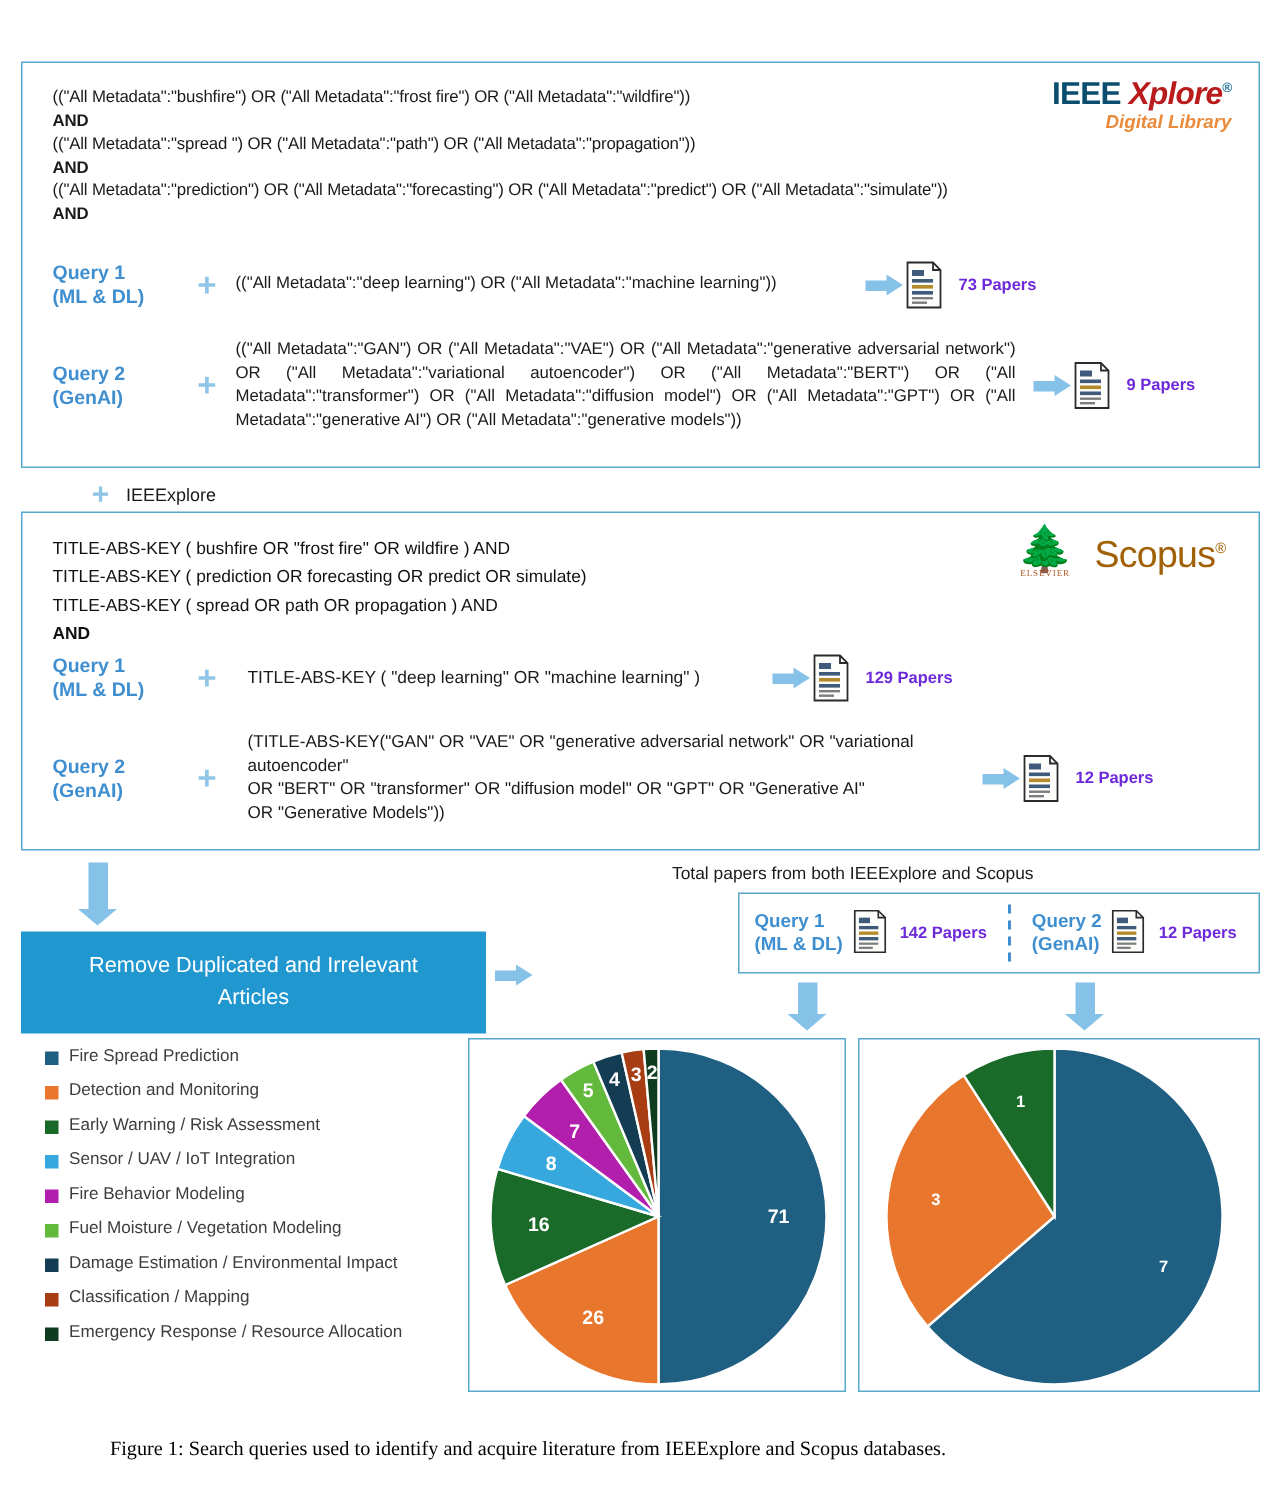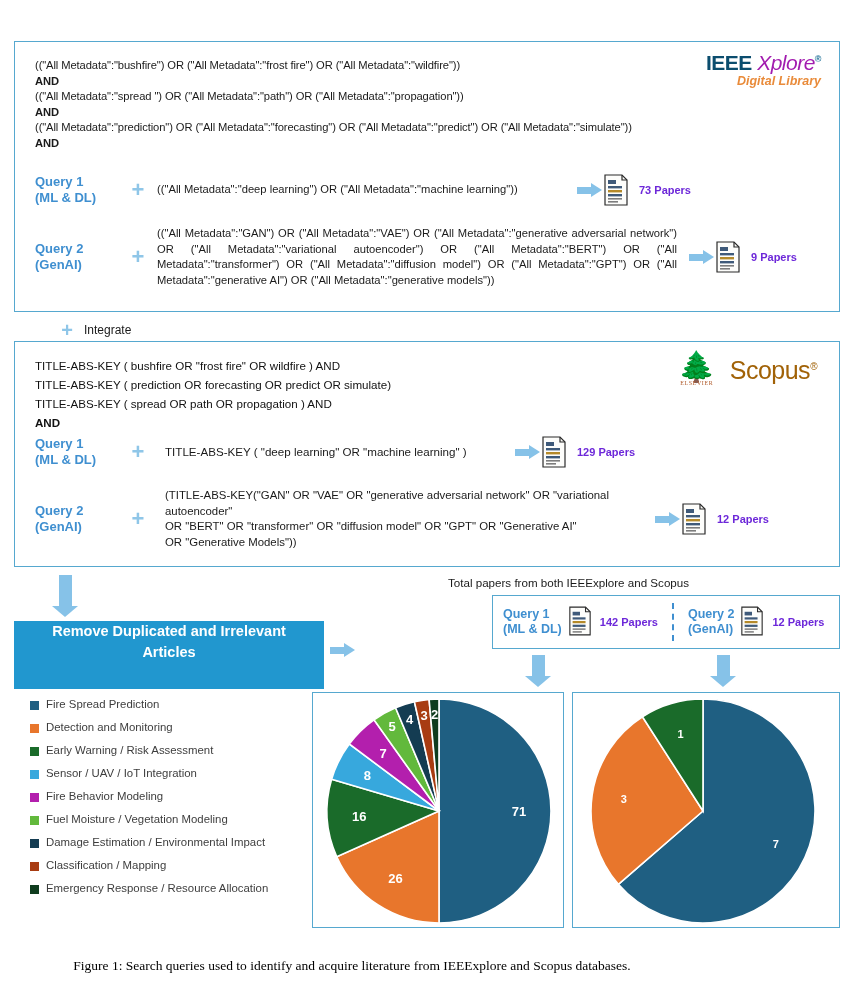--- a/index.html
+++ b/index.html
@@ -33,21 +33,21 @@
   }
   .topquery { position: absolute; left: 20px; top: 16px; width: 610px; }
   .topquery .ln { white-space: nowrap; }
   .andln { font-weight: bold; }
 
   .ieee-logo {
     position: absolute; right: 18px; top: 10px;
     text-align: right; line-height: 1;
   }
   .ieee-logo .l1 { font-size: 21px; font-weight: bold; color: #0b4d6e; letter-spacing: -0.5px;}
-  .ieee-logo .l1 i { font-style: italic; font-weight: normal; color: #a21caf; }
+  .ieee-logo .l1 i { font-style: italic; font-weight: bold; color: #b91c1c; }
   .ieee-logo .sup { font-size: 9px; vertical-align: super; color: #1a6e96;}
   .ieee-logo .l2 { font-size: 12.5px; font-style: italic; color: #e98b3a; margin-top: 2px; font-weight: bold;}
 
   
   .qrow { position: absolute; display: flex; align-items: center; }
   .qlabel {
     color: #3f8fd0; font-weight: bold; font-size: 13px; line-height: 16px;
     width: 92px; flex: none;
   }
   .plus {
@@ -100,22 +100,22 @@
   #csv-arrow { left: 52px; top: 575px; height: 42px; }
   #csv-arrow .shaft { height: 31px; }
 
   #csv-text {
     position: absolute; left: 86px; top: 576px; width: 208px;
     font-size: 11.6px; line-height: 16px; text-align: justify; color:#1a1a1a;
   }
 
   #remove-box {
     position: absolute; left: 14px; top: 621px; width: 310px; height: 68px;
-    background: #2197cf; color: #fff; display:flex; justify-content:center;
-    text-align:center; font-weight:bold; font-size: 14.5px; line-height: 21px; padding: 0 26px;
+    background: #2197cf; color: #fff; display:flex; align-items:center; justify-content:center;
+    text-align:center; font-weight:normal; font-size: 14.5px; line-height: 21px; padding: 0 26px;
     box-sizing: border-box;
   }
 
   #remove-arrow { position:absolute; left: 330px; top: 643px; }
 
   
   #totals-label { position:absolute; left: 448px; top: 576px; font-size: 11.6px; color:#1a1a1a;}
   #totals-panel { left: 492px; top: 595px; width: 348px; height: 54px; }
   .totals-inner { display:flex; align-items:center; height:100%; padding: 0 10px; box-sizing:border-box;}
   .tot-group { display:flex; align-items:center; gap: 6px; }
@@ -212,21 +212,21 @@
           <rect x="5" y="24" width="14" height="1.6" fill="#7d7d7d"></rect>
           <rect x="5" y="27" width="10" height="1.6" fill="#7d7d7d"></rect>
         </svg>
       </div>
       <div class="count" style="margin-left:10px;">9 Papers</div>
     </div>
   </div>
 
   <div id="integrate-row">
     <span class="plus">+</span>
-    <span id="integrate-label">Integrate</span>
+    <span id="integrate-label">IEEExplore</span>
   </div>
 
   <div class="panel" id="scopus-panel">
 
     <div class="scopus-logo">
       <div class="elsevier-mark">
         <div class="tree">🌲</div>
         <div class="nm">ELSEVIER</div>
       </div>
       <div class="scopus-word"><span>Scopus</span><sup>®</sup></div>

